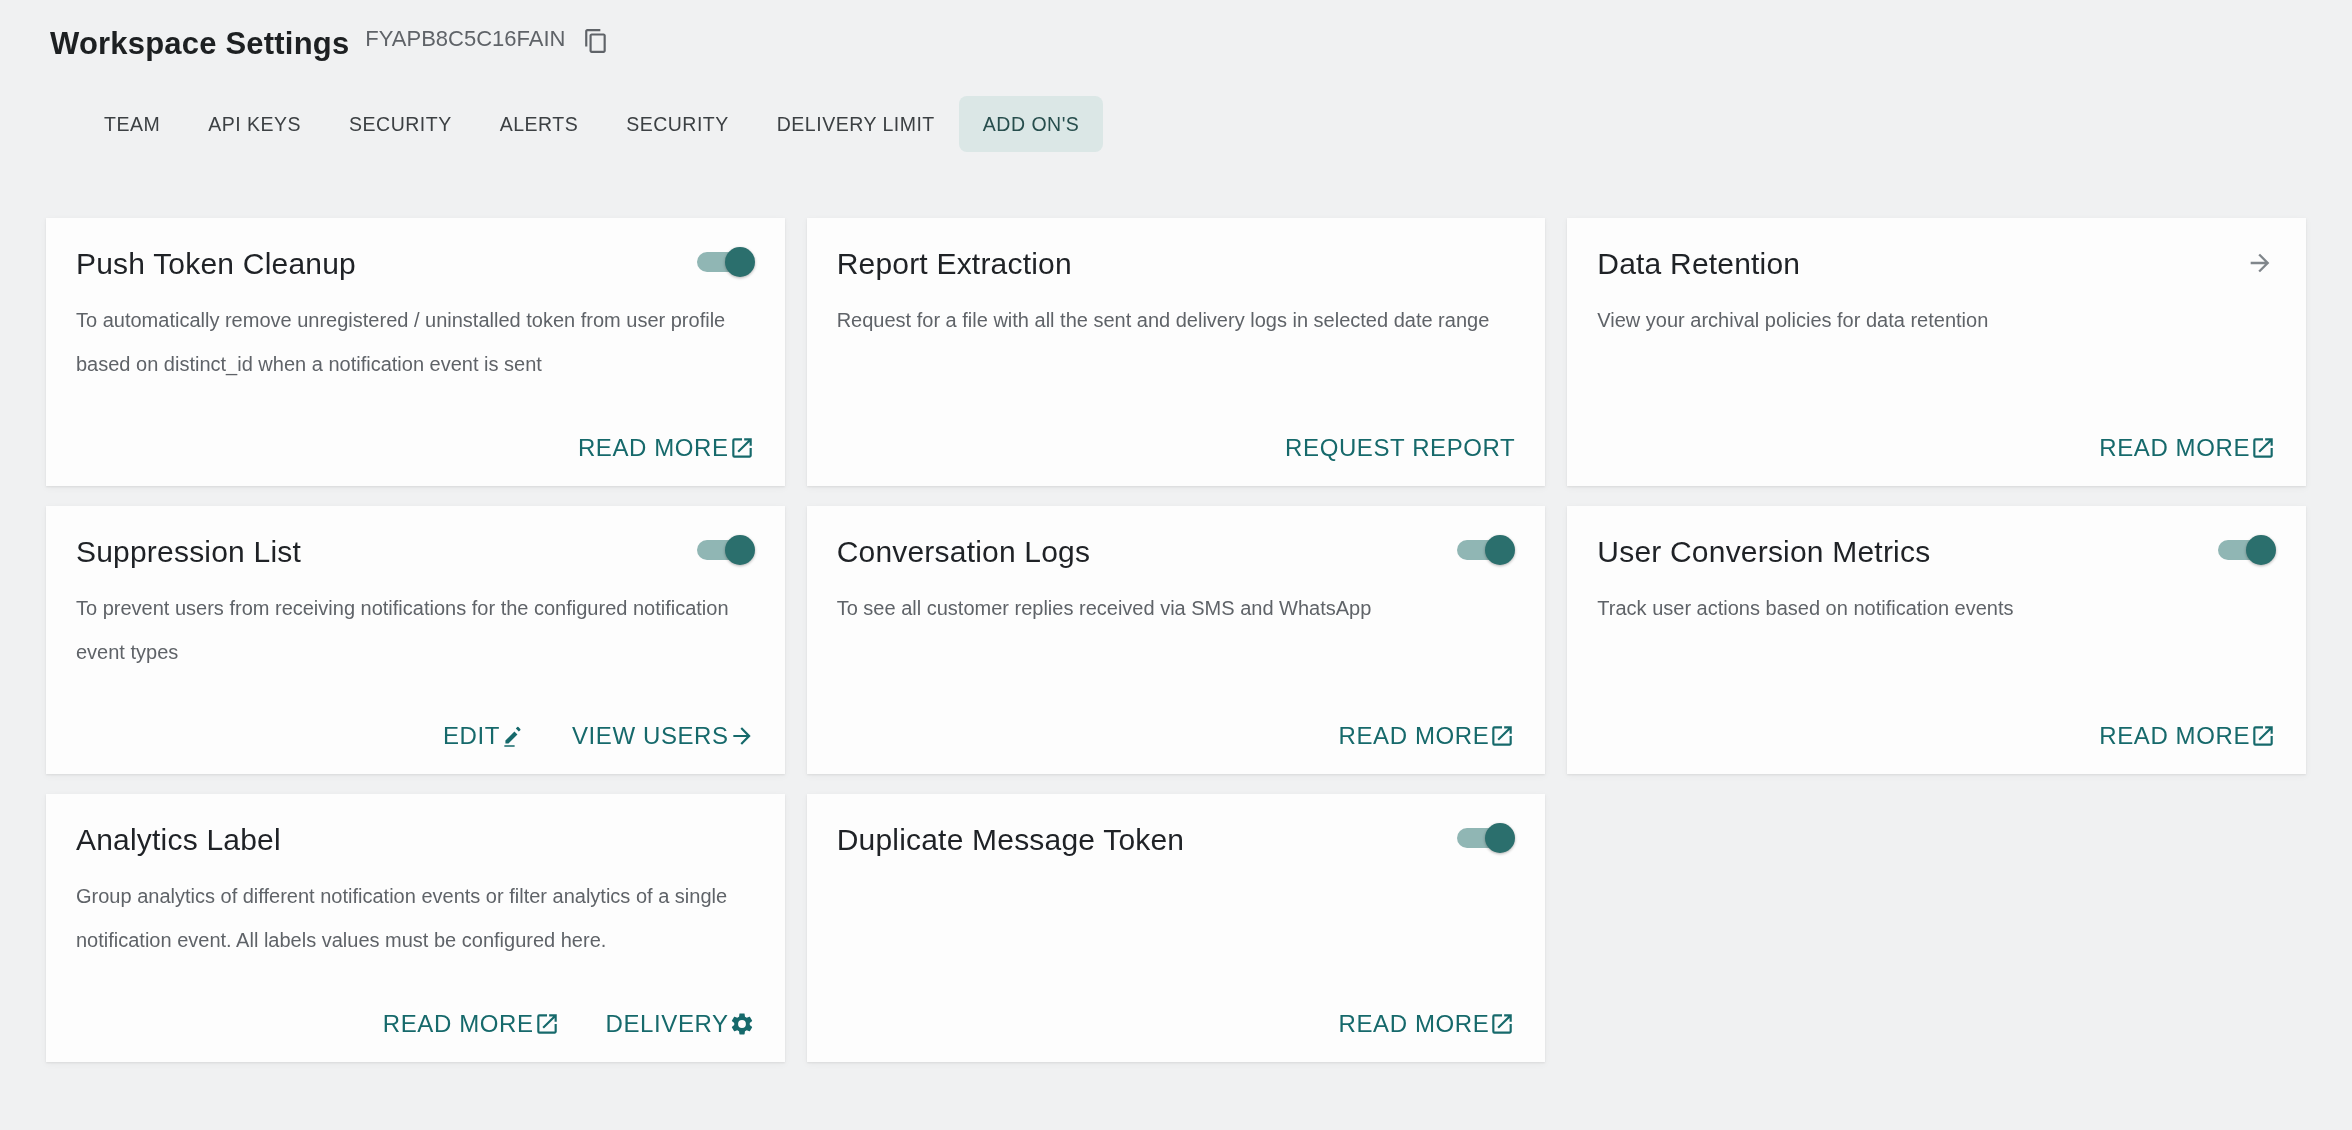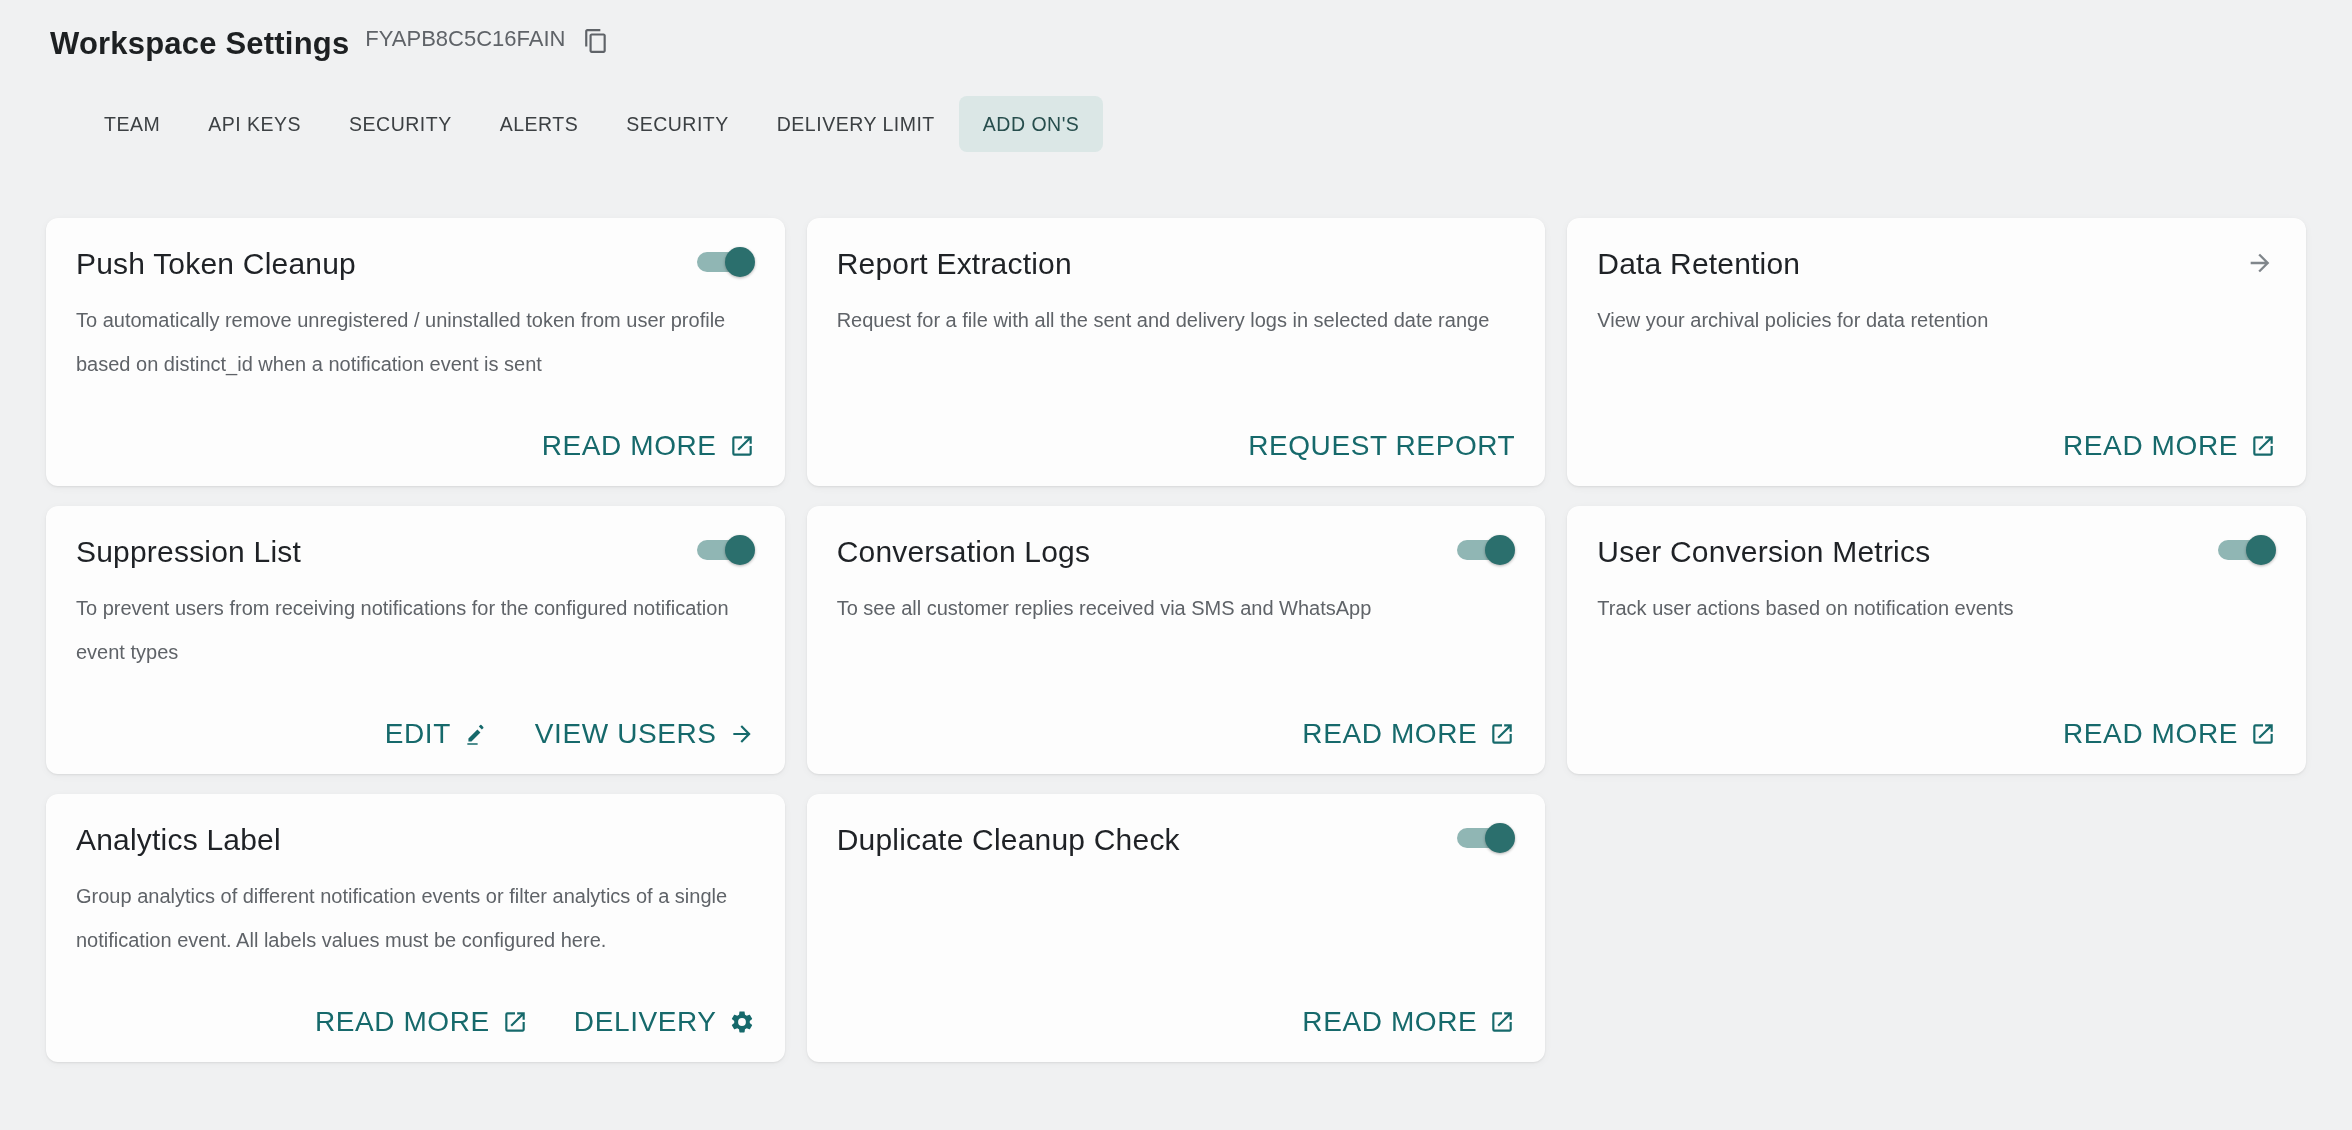--- a/index.html
+++ b/index.html
@@ -34,33 +34,33 @@
   }
   .tab.active{background:var(--active-tab-bg,#dbe7e6);color:var(--active-tab-text,#274e4d)}
   
   .grid{
     margin:66px 46px 0;
     display:grid;grid-template-columns:repeat(3,1fr);
     gap:20px 22px;
   }
   .card{
     background:var(--card-bg,#fdfdfd);
-    border-radius:12px;
+    border-radius:0;
     box-shadow:0 1px 2px rgba(0,0,0,.08),0 2px 8px rgba(0,0,0,.04);
     padding:28px 30px 24px;
     min-height:268px;
     display:flex;flex-direction:column;
   }
   .card-head{display:flex;align-items:center;justify-content:space-between;min-height:36px}
   .card-title{margin:0;font-size:30px;font-weight:500;color:#1f2226;letter-spacing:.2px}
   .card-desc{margin:16px 0 0;font-size:20px;line-height:44px;color:#5f6368;max-width:700px}
   .card-actions{margin-top:auto;display:flex;justify-content:flex-end;align-items:center;gap:46px;padding-top:20px}
   .action{
-    display:inline-flex;align-items:center;gap:12px;
-    color:var(--accent,#16696b);font-size:28px;font-weight:500;letter-spacing:.6px;
+    display:inline-flex;align-items:center;
+    color:var(--accent,#16696b);font-size:24px;font-weight:500;letter-spacing:.6px;
     cursor:pointer;text-decoration:none;white-space:nowrap;
   }
   .action svg{flex:none}
   
   .toggle{position:relative;display:inline-block;width:62px;height:30px;cursor:pointer;flex:none}
   .toggle .track{position:absolute;left:4px;right:4px;top:5px;height:20px;border-radius:10px;background:var(--toggle-track,#90b6b4)}
   .toggle .knob{
     position:absolute;top:0;left:0;width:30px;height:30px;border-radius:50%;
     background:var(--toggle-knob,#2b6f6d);box-shadow:0 1px 3px rgba(0,0,0,.3);
     transition:left .15s;
@@ -205,21 +205,21 @@
         <a class="action">
           <span class="action-label">DELIVERY</span>
           <svg width="26" height="26" viewBox="0 0 24 24" fill="currentColor" aria-hidden="true">
             <path d="M19.14 12.94c.04-.3.06-.61.06-.94 0-.32-.02-.64-.07-.94l2.03-1.58c.18-.14.23-.41.12-.61l-1.92-3.32c-.12-.22-.37-.29-.59-.22l-2.39.96c-.5-.38-1.03-.7-1.62-.94l-.36-2.54c-.04-.24-.24-.41-.48-.41h-3.84c-.24 0-.43.17-.47.41l-.36 2.54c-.59.24-1.13.57-1.62.94l-2.39-.96c-.22-.08-.47 0-.59.22L2.74 8.87c-.12.21-.08.47.12.61l2.03 1.58c-.05.3-.09.63-.09.94s.02.64.07.94l-2.03 1.58c-.18.14-.23.41-.12.61l1.92 3.32c.12.22.37.29.59.22l2.39-.96c.5.38 1.03.7 1.62.94l.36 2.54c.05.24.24.41.48.41h3.84c.24 0 .44-.17.47-.41l.36-2.54c.59-.24 1.13-.56 1.62-.94l2.39.96c.22.08.47 0 .59-.22l1.92-3.32c.12-.22.07-.47-.12-.61l-2.01-1.58zM12 15.6A3.6 3.6 0 1 1 12 8.4a3.6 3.6 0 0 1 0 7.2z"></path>
           </svg>
         </a>
       </div>
   </section>
     <section class="card">
     <div class="card-head">
-      <h2 class="card-title">Duplicate Cleanup Check</h2>
+      <h2 class="card-title">Duplicate Message Token</h2>
       <span class="head-control"><span class="toggle on" role="switch" aria-checked="true"><span class="track"></span><span class="knob"></span></span></span>
     </div>
     <div class="card-actions">
         <a class="action">
           <span class="action-label">READ MORE</span>
           <svg width="26" height="26" viewBox="0 0 24 24" fill="currentColor" aria-hidden="true">
             <path d="M19 19H5V5h7V3H5a2 2 0 0 0-2 2v14a2 2 0 0 0 2 2h14c1.1 0 2-.9 2-2v-7h-2v7zM14 3v2h3.59l-9.83 9.83 1.41 1.41L19 6.41V10h2V3h-7z"></path>
           </svg>
         </a>
       </div>

